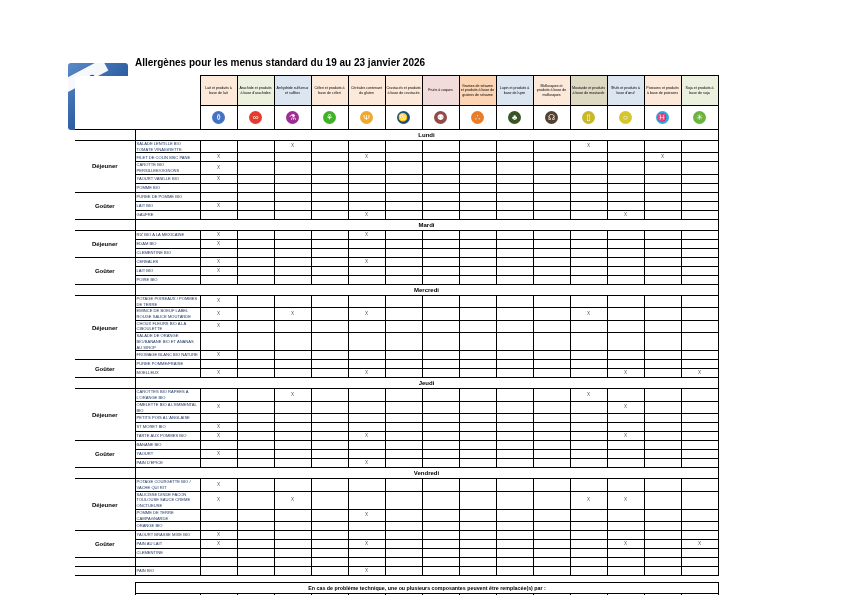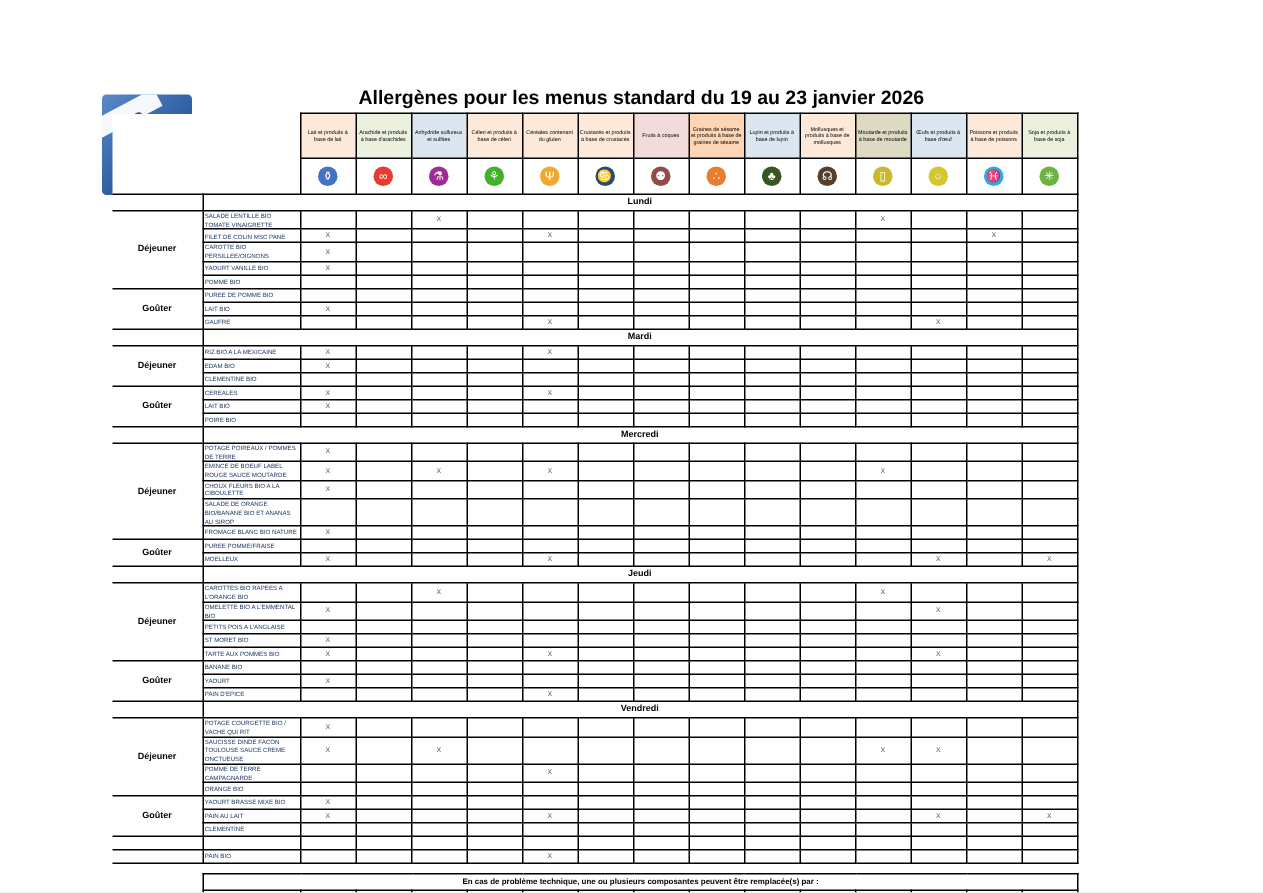--- a/index.html
+++ b/index.html
@@ -11,22 +11,22 @@
   .logo-strip{position:absolute;left:-6px;top:6px;width:46px;height:13px;background:#fff;
         transform:rotate(-28deg);opacity:.95;}
   .logo-13{position:absolute;left:14px;top:10px;transform:rotate(-18deg);color:#1d4f94;
         font-weight:bold;font-size:13px;}
   .logo-e{position:absolute;right:8px;top:16px;color:#fff;font-weight:bold;font-size:10px;transform:rotate(-15deg);}
   .logo-caisse{position:absolute;left:0;right:0;bottom:12px;text-align:center;color:#fff;
         font-weight:bold;font-size:10px;letter-spacing:.5px;}
   .logo-sub{position:absolute;left:0;right:0;bottom:6px;text-align:center;color:#cfe0f4;
         font-weight:bold;font-size:4px;letter-spacing:.6px;}
   
-  .title{position:absolute;left:135px;top:57px;width:585px;text-align:center;
-         font-size:13px;font-weight:bold;color:#000;}
+  .title{position:absolute;left:135px;top:57px;width:585px;text-align:left;
+         font-size:10px;font-weight:bold;color:#000;}
   
   .flow{position:absolute;left:75px;top:75px;width:660px;}
   table{border-collapse:collapse;table-layout:fixed;}
   .menu{width:643px;}
   .repl{width:583px;margin-left:60px;margin-top:6px;}
   td{border:1px solid #000;overflow:visible;}
   td.blank{border:none;background:#fff;}
   .gutter{border-left:none;width:60px;font-weight:bold;font-size:6px;text-align:center;
           vertical-align:middle;color:#000;background:#fff;}
   .ahead{height:29px;font-size:3.6px;line-height:1.25;text-align:center;vertical-align:middle;

